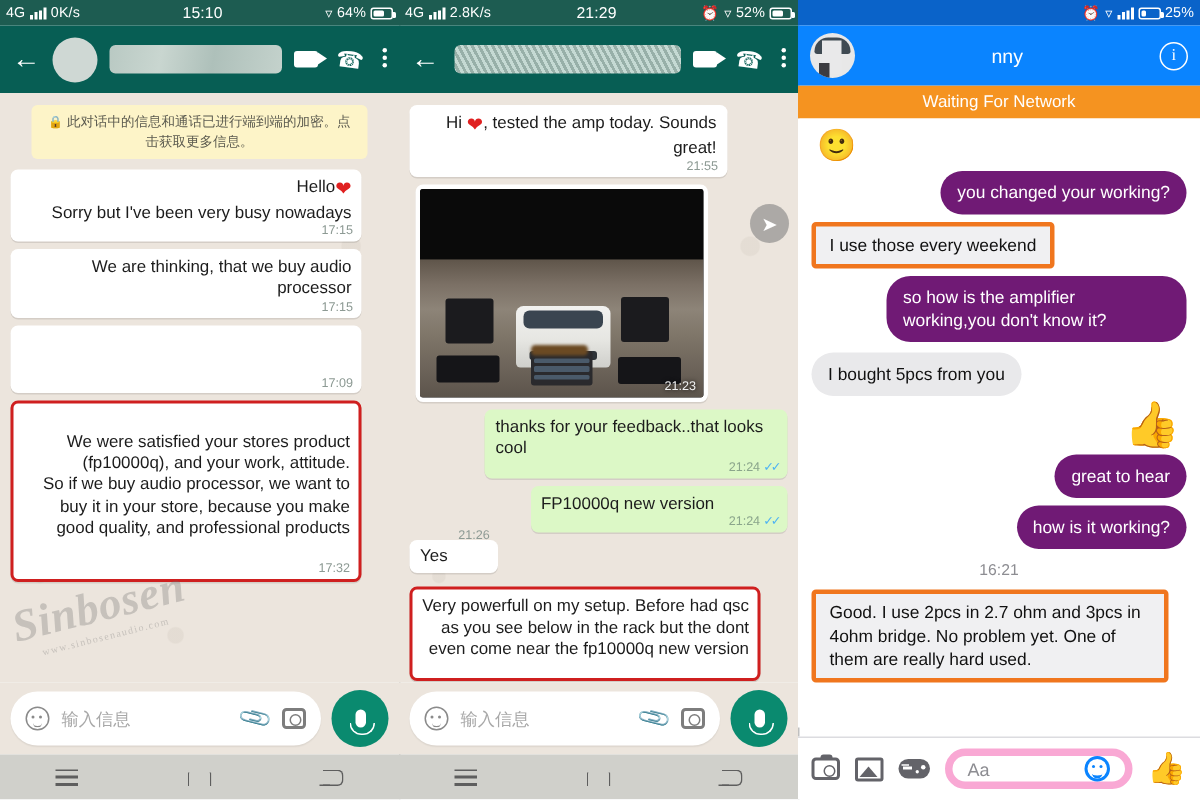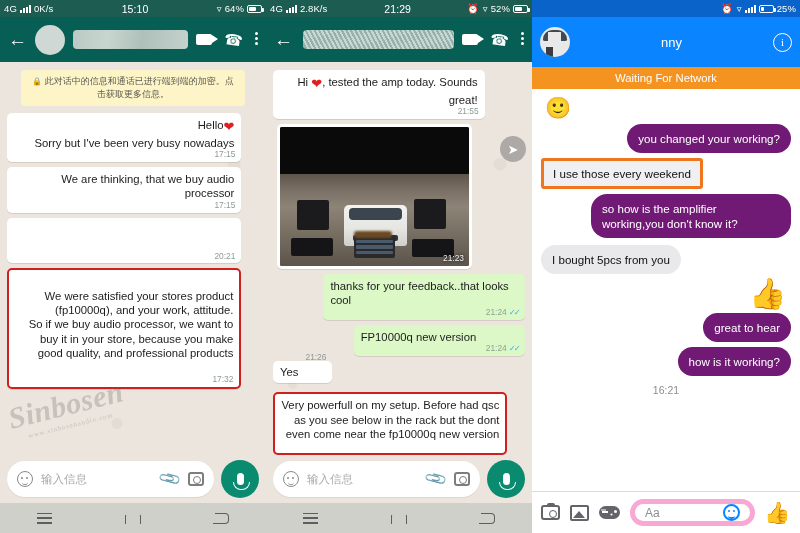--- a/index.html
+++ b/index.html
@@ -152,21 +152,21 @@
     border-radius:3px 3px 0 0; position:relative; }
   .nav-home::before { content:""; position:absolute; left:-3px; top:-5px; width:0; height:0;
     border-left:10px solid transparent; border-right:10px solid transparent;
     border-bottom:6px solid #d0d0cb; }
   .nav-back { width:14px; height:11px; border:1.8px solid #5e5e5e; border-left:none;
     border-radius:0 4px 4px 0; position:relative; }
   .nav-back::after { content:""; position:absolute; left:-2px; bottom:-1.8px; width:7px;
     height:1.8px; background:#5e5e5e; }
 
   
-  .fb-header { height:50px; background:#0a84ff; display:flex; align-items:center;
+  .fb-header { height:40px; background:#0a84ff; display:flex; align-items:center;
     padding:0 8px; gap:8px; position:relative; }
   .fb-avatar { width:30px; height:30px; border-radius:50%; overflow:hidden; flex:0 0 30px;
     background:#e8e8e8; position:relative; }
   .fb-avatar i { position:absolute; left:8px; top:5px; width:13px; height:22px;
     background:#e9e9ea; }
   .fb-avatar b { position:absolute; left:3px; top:3px; width:24px; height:11px;
     background:#3f4a52; border-radius:10px 10px 2px 2px; }
   .fb-avatar u { position:absolute; left:6px; bottom:0; width:7px; height:10px;
     background:#3c3c40; }
   .fb-name { flex:1; text-align:center; color:#fff; font-size:13px; }
@@ -279,21 +279,21 @@
         <span>Sorry but I've been very busy nowadays</span>
         <span class="t">17:15</span>
       </div>
 
       <div class="bub in">
         <span>We are thinking, that we buy audio processor</span>
         <span class="t">17:15</span>
       </div>
 
       <div class="bub in" style="white-space:pre-line">
-        <span class="t">20:21</span>
+        <span class="t">17:09</span>
       </div>
 
       <div class="bub in hl" style="white-space:pre-line">
         <span>We were satisfied your stores product (fp10000q), and your work, attitude.
 So if we buy audio processor, we want to buy it in your store, because you make good quality, and professional products</span>
         <span class="t">17:32</span>
       </div>
 
     </div>
 
@@ -493,20 +493,23 @@
 
       <div class="fb-row out">
         <div class="fbb out">great to hear</div>
       </div>
       <div class="fb-row out">
         <div class="fbb out">how is it working?</div>
       </div>
 
       <div class="fb-ts">16:21</div>
 
+      <div class="fb-row">
+        <div class="fbb in hl" style="max-width:95%">Good. I use 2pcs in 2.7 ohm and 3pcs in 4ohm bridge. No problem yet. One of them are really hard used.</div>
+      </div>
     </div>
 
     <div class="fb-inputbar">
       <span class="fb-cam"></span>
       <span class="fb-img"></span>
       <span class="fb-game"></span>
       <span class="fb-aa">
         <span class="lbl">Aa</span>
         <span class="fb-smiley"></span>
       </span>

